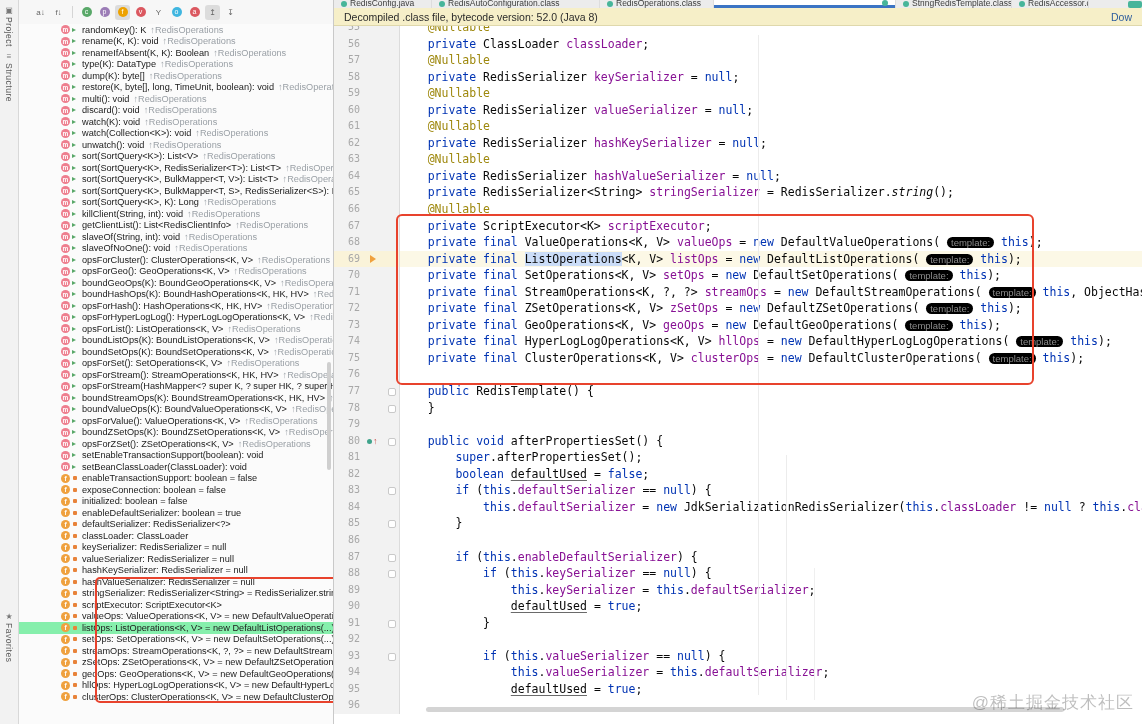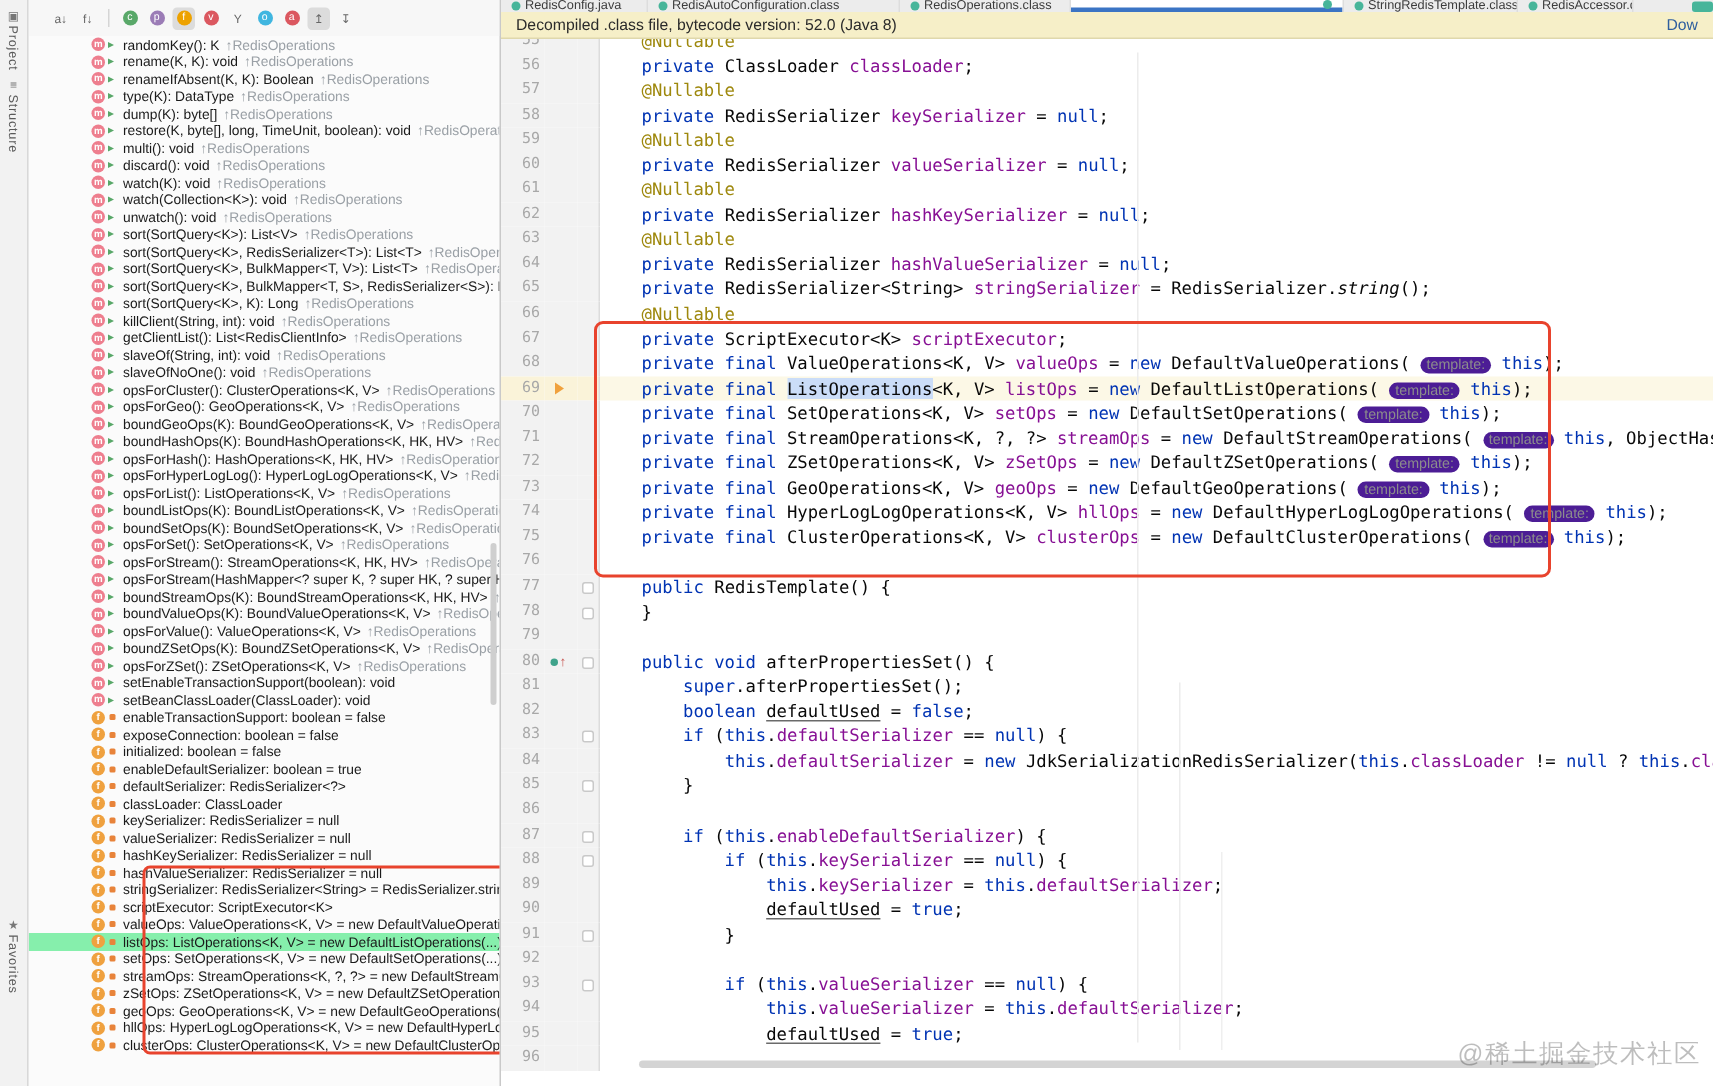--- a/index.html
+++ b/index.html
@@ -71,21 +71,21 @@
   .cline.hl .codetext{background:#FCF8E6;}
   .codetext{flex:1;margin:0;font-family:"DejaVu Sans Mono",monospace;font-size:11.5px;line-height:16.55px;
             white-space:pre;overflow:hidden;color:#080808;}
   .tk-k{color:#0033B3;}
   .tk-p{color:#080808;}
   .tk-f{color:#871094;}
   .tk-a{color:#9E880D;margin-top:32px;}
   .tk-t{font-style:italic;}
   .tk-h{background:#CBDDF8;}
   .tk-u{text-decoration:underline;text-decoration-color:#6a6a6a;text-underline-offset:2px;}
-  .tk-i{font-family:"Liberation Sans",sans-serif;font-size:9.5px;color:#8C8C8C;background:#4c1d95;
+  .tk-i{font-family:"Liberation Sans",sans-serif;font-size:9.5px;color:#8C8C8C;background:#000000;
         border-radius:6px;padding:0 4px;margin-top:13px;}
   .g-arrow{position:absolute;left:7px;top:4px;width:0;height:0;border-left:6px solid #F0A13C;
            border-top:4px solid transparent;border-bottom:4px solid transparent;}
   .g-ovr{position:absolute;left:4px;top:3px;font-size:9px;line-height:10px;}
   .g-ovr .dot{display:inline-block;width:5px;height:5px;border-radius:50%;background:#3FA38B;vertical-align:middle;}
   .g-ovr .arr{color:#C75450;font-weight:bold;margin-left:1px;}
   .g-fold{position:absolute;left:3px;top:5px;width:6px;height:6px;border:1px solid #C9C9C9;border-radius:2px;background:#fff;}
 
   #indent-guide-1{position:absolute;left:424px;top:35px;width:1px;height:660px;background:#ECECEC;z-index:2;}
   #indent-guide-2{position:absolute;left:452px;top:455px;width:1px;height:245px;background:#ECECEC;z-index:2;}

